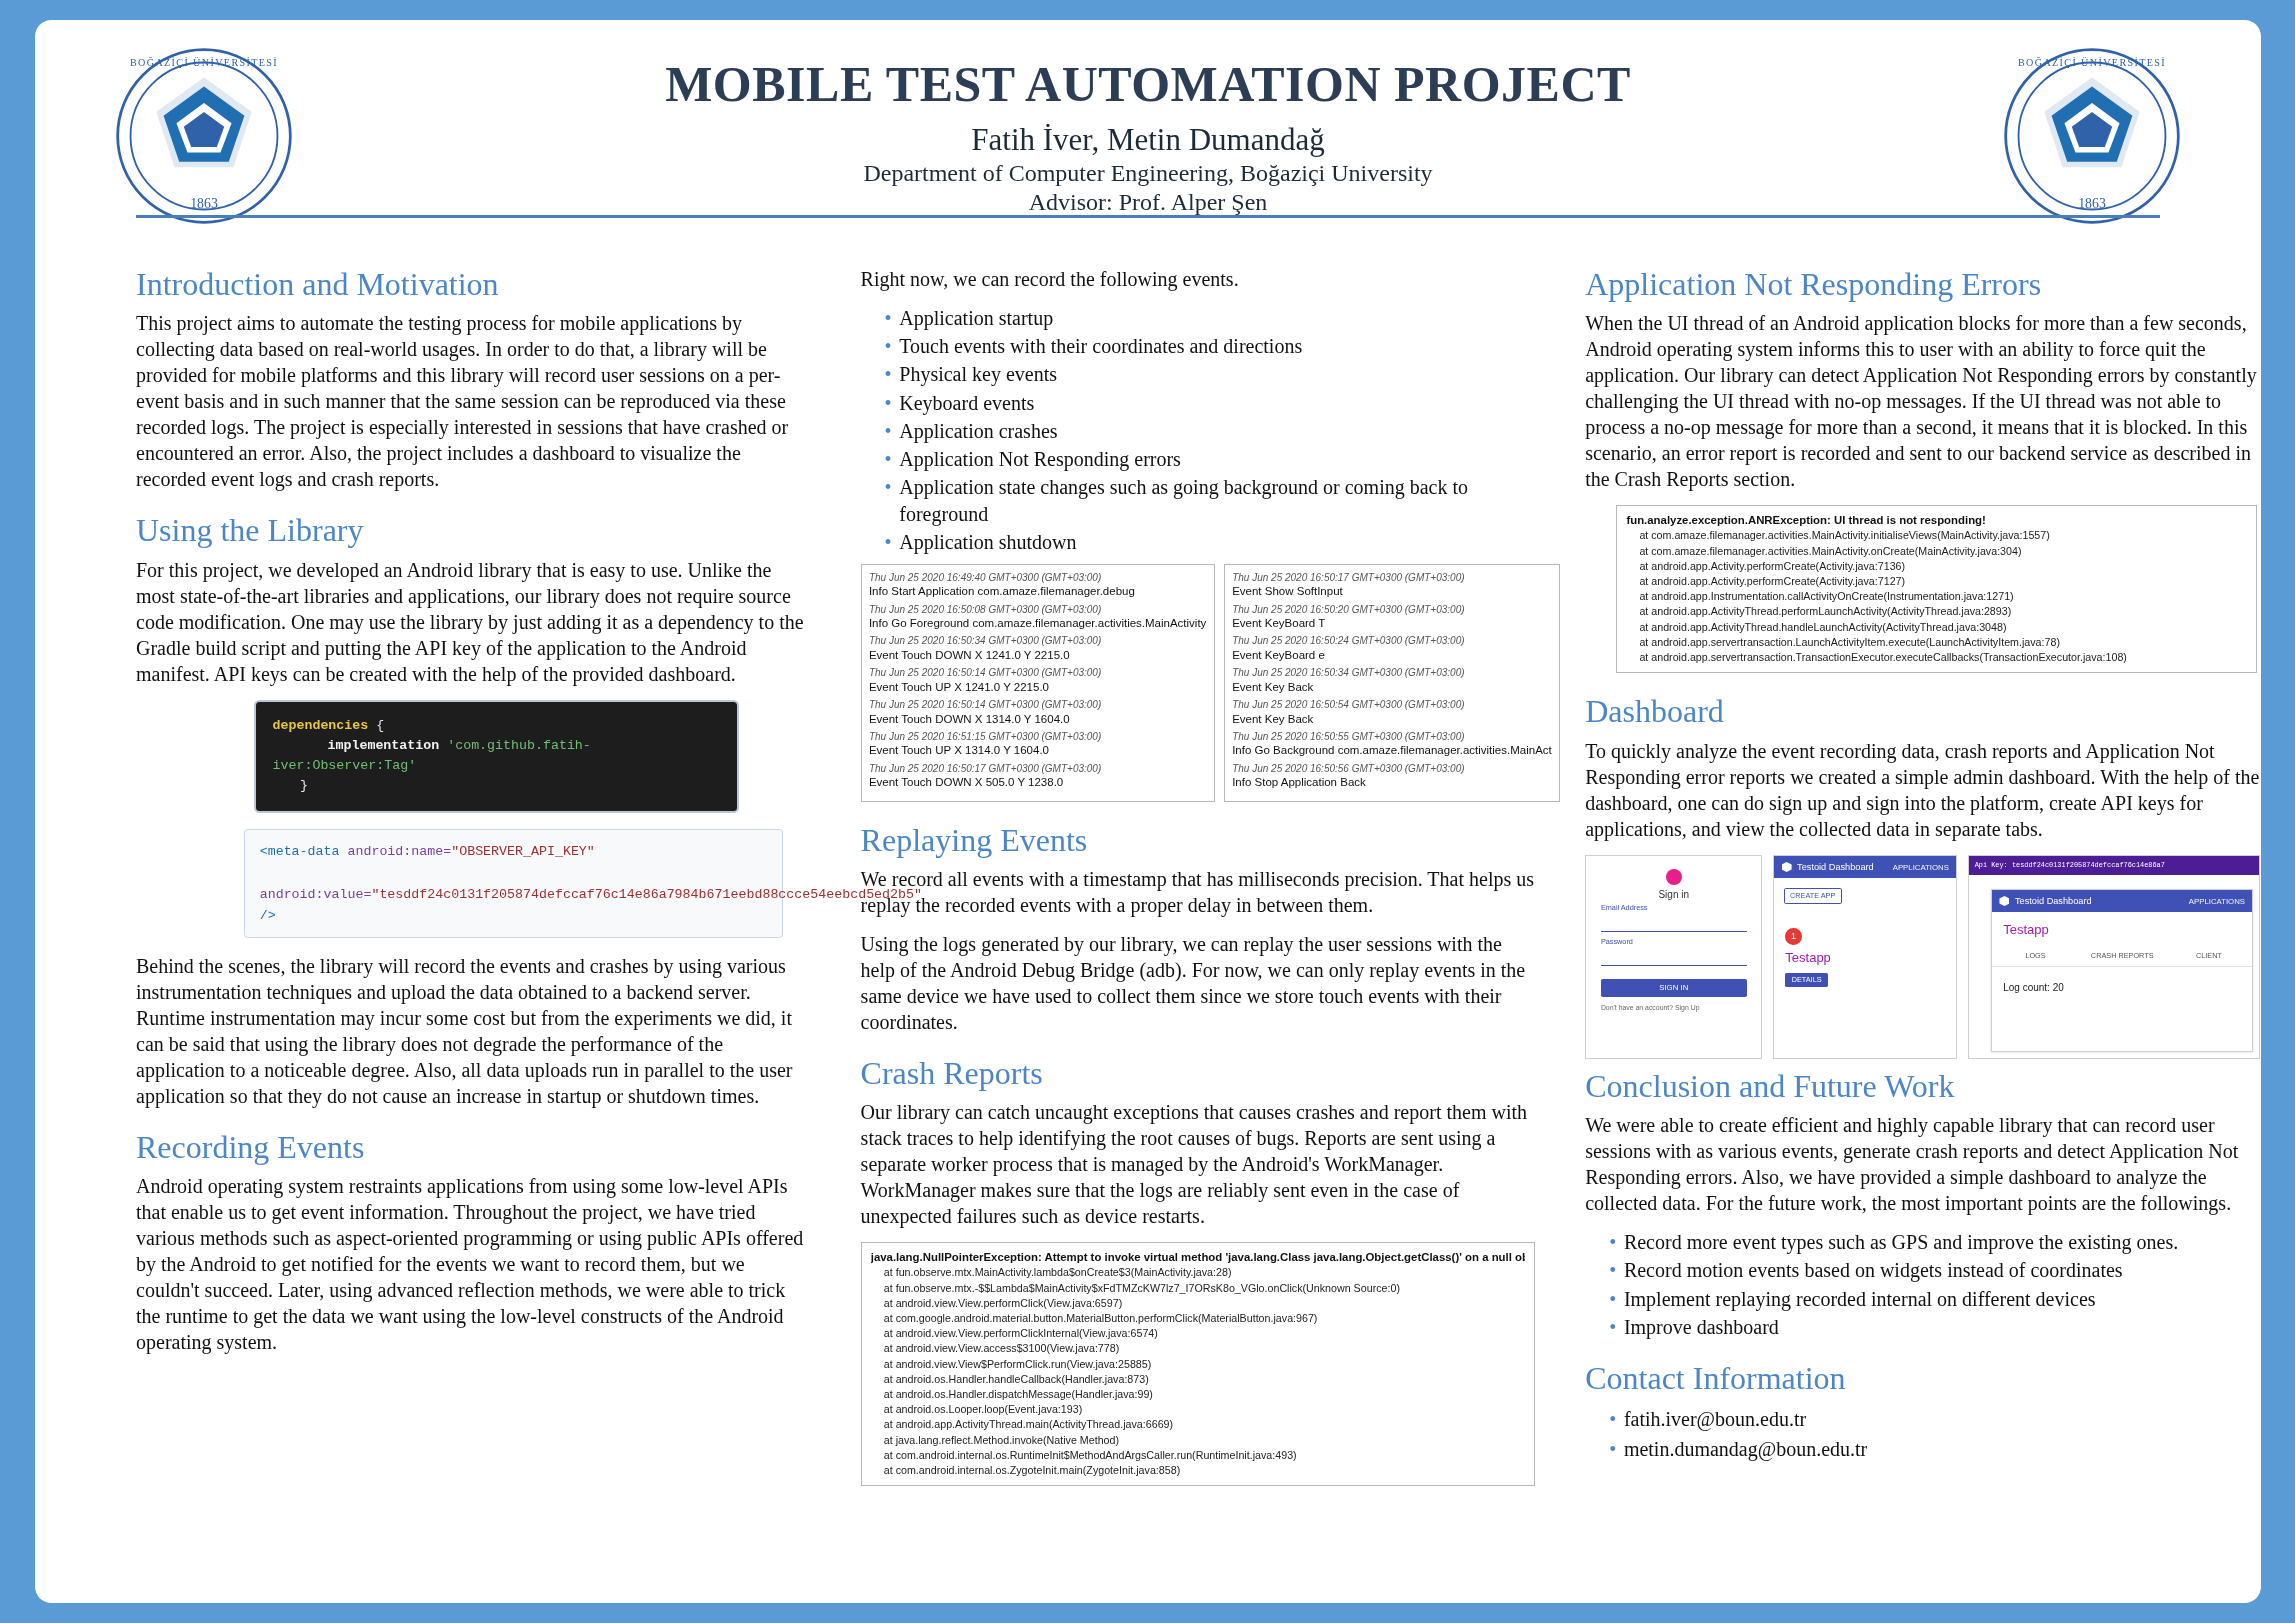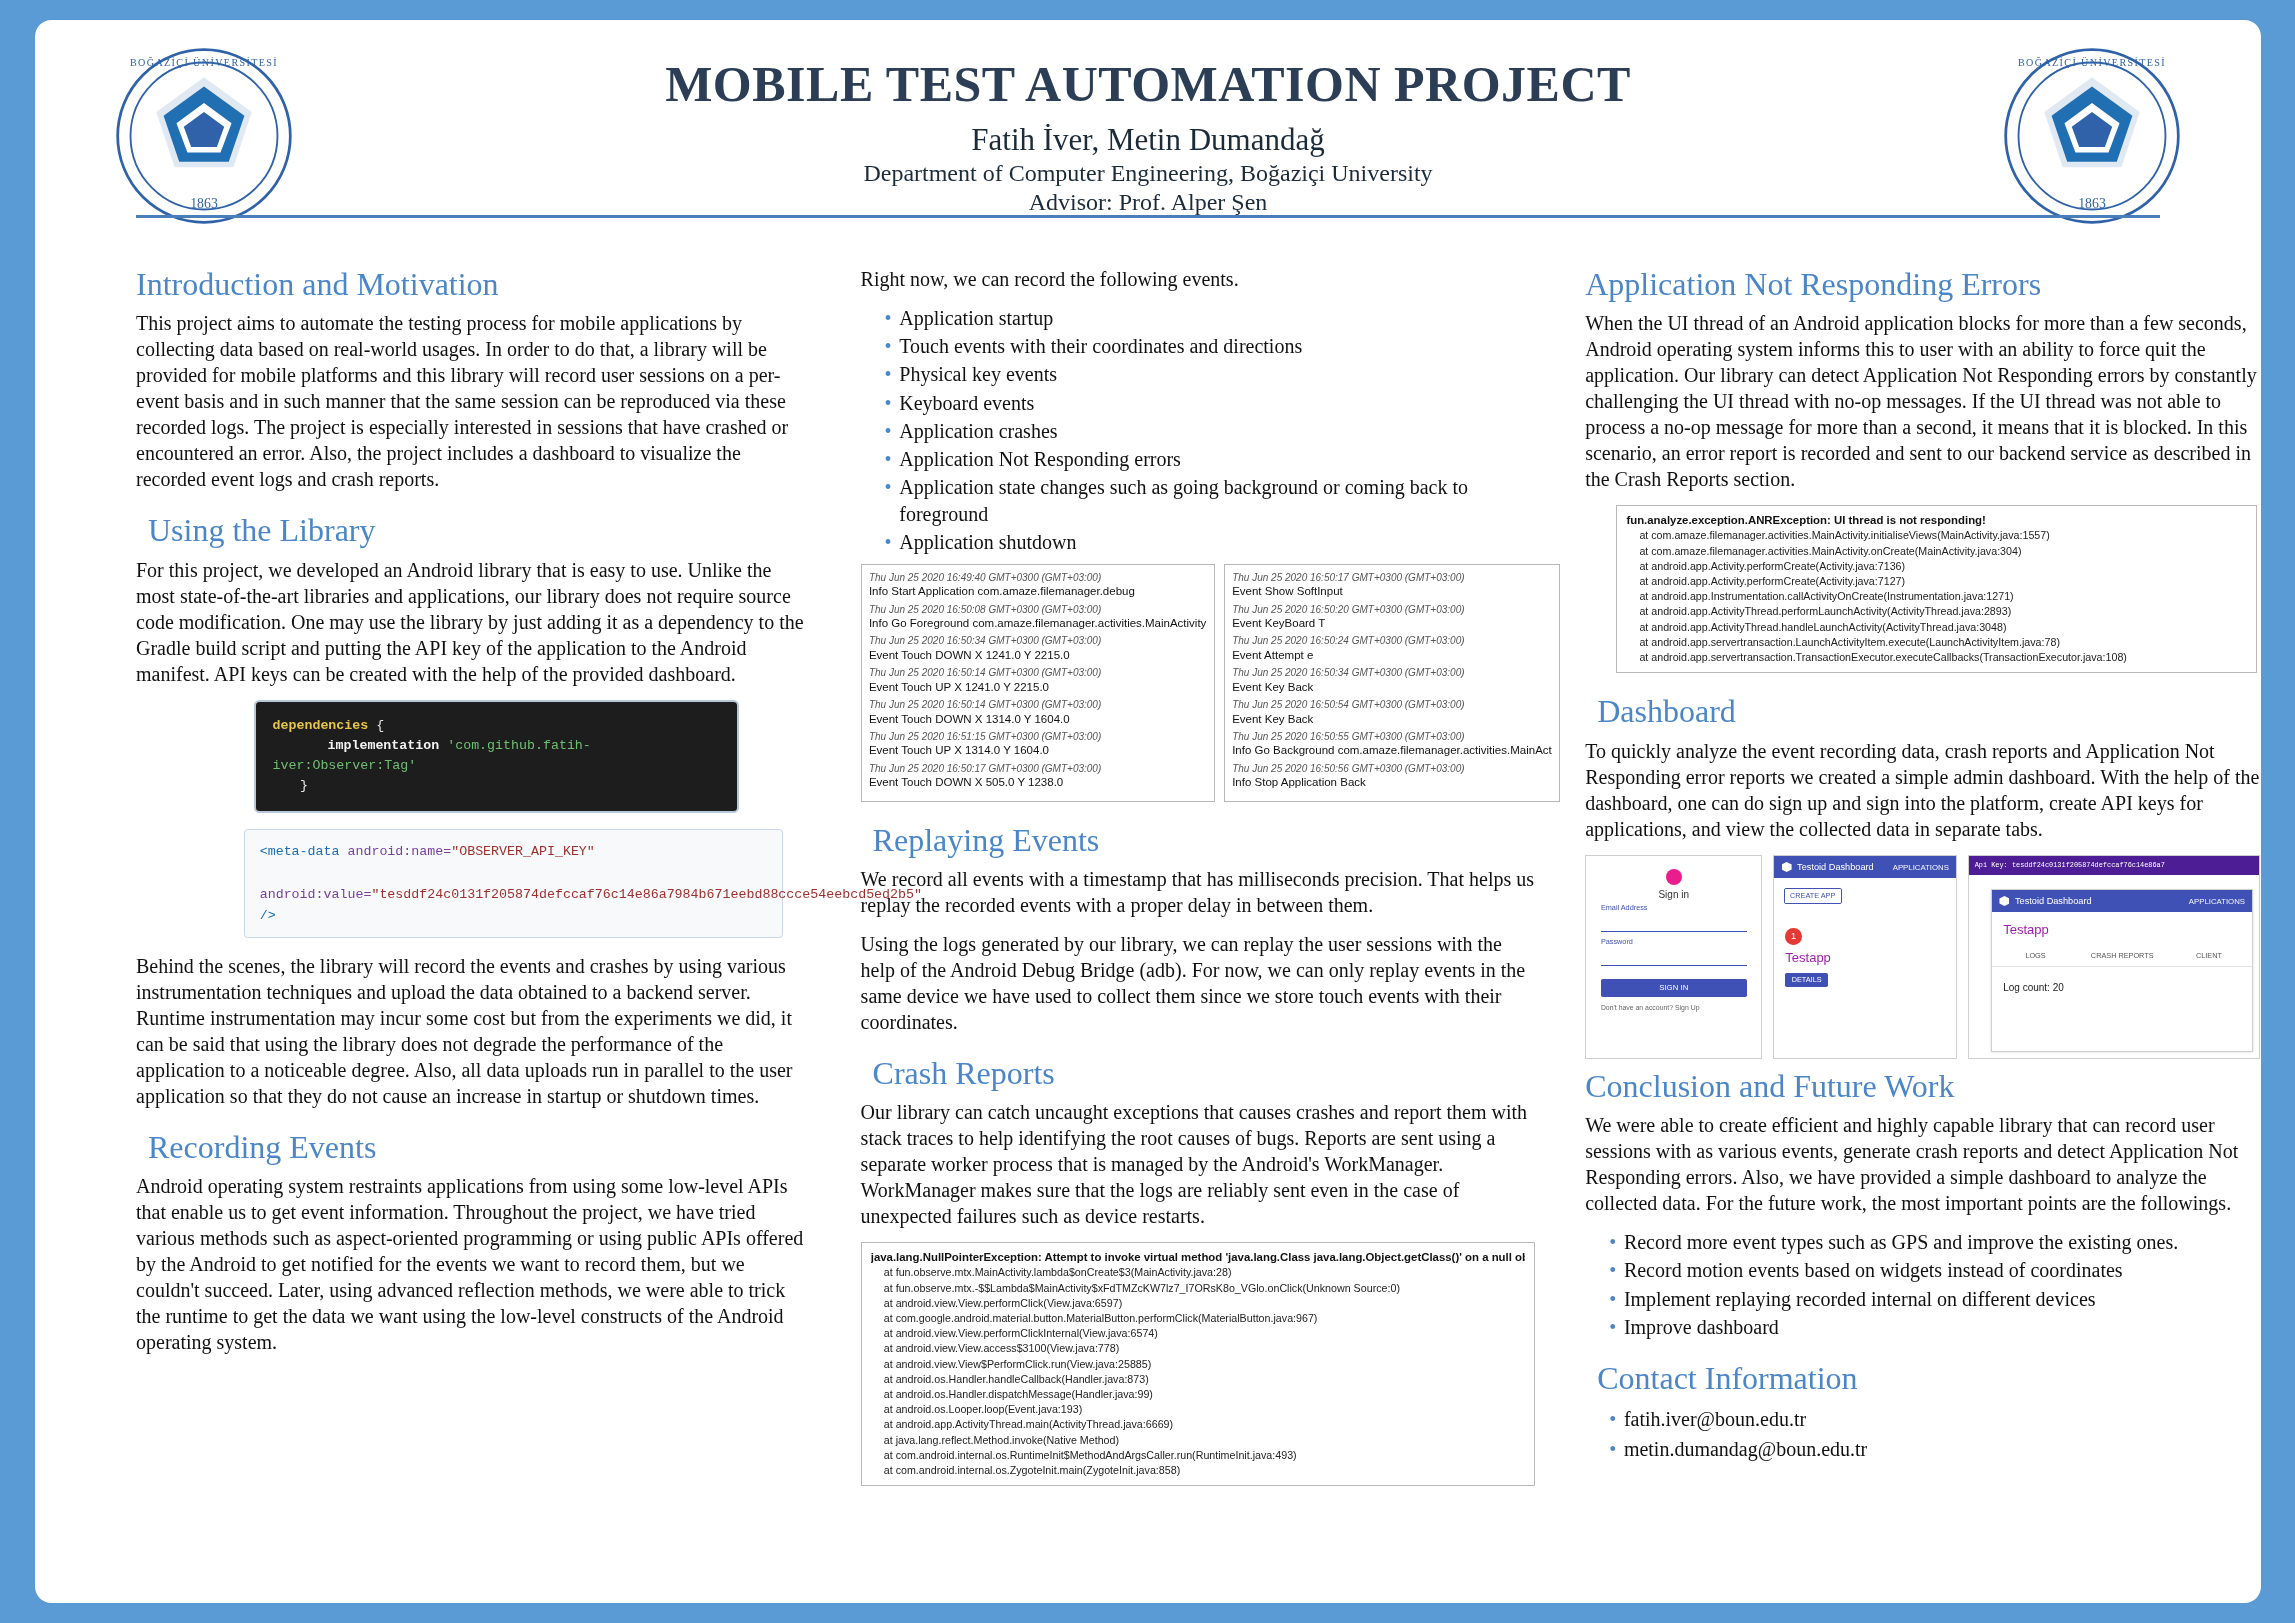--- a/index.html
+++ b/index.html
@@ -89,21 +89,21 @@
     gap: 50px;
   }
   .col { width: 33.33%; position: relative; }
   h2.section {
     color: #4a86c8;
     font-size: 32px;
     font-weight: normal;
     margin: 0 0 7.3px 0;
     font-family: "Liberation Serif", serif;
   }
-  h2.section.tight { margin-top: 20px; margin-left: 12px; }
+  h2.section.tight { margin-top: 20px; }
   p.body {
     font-size: 20px;
     line-height: 1.30;
     color: #111;
     margin: 0 0 13px 0;
     text-align: left;
   }
   ul.bullets {
     margin: 1.8px 0 9.2px 0;
     padding-left: 24px;
@@ -437,21 +437,21 @@
           <div class="log-msg">Event Touch UP X 1314.0 Y 1604.0</div>
           <div class="log-ts">Thu Jun 25 2020 16:50:17 GMT+0300 (GMT+03:00)</div>
           <div class="log-msg">Event Touch DOWN X 505.0 Y 1238.0</div>
         </div>
         <div class="logpanel">
           <div class="log-ts">Thu Jun 25 2020 16:50:17 GMT+0300 (GMT+03:00)</div>
           <div class="log-msg">Event Show SoftInput</div>
           <div class="log-ts">Thu Jun 25 2020 16:50:20 GMT+0300 (GMT+03:00)</div>
           <div class="log-msg">Event KeyBoard T</div>
           <div class="log-ts">Thu Jun 25 2020 16:50:24 GMT+0300 (GMT+03:00)</div>
-          <div class="log-msg">Event Attempt e</div>
+          <div class="log-msg">Event KeyBoard e</div>
           <div class="log-ts">Thu Jun 25 2020 16:50:34 GMT+0300 (GMT+03:00)</div>
           <div class="log-msg">Event Key Back</div>
           <div class="log-ts">Thu Jun 25 2020 16:50:54 GMT+0300 (GMT+03:00)</div>
           <div class="log-msg">Event Key Back</div>
           <div class="log-ts">Thu Jun 25 2020 16:50:55 GMT+0300 (GMT+03:00)</div>
           <div class="log-msg">Info Go Background com.amaze.filemanager.activities.MainAct</div>
           <div class="log-ts">Thu Jun 25 2020 16:50:56 GMT+0300 (GMT+03:00)</div>
           <div class="log-msg">Info Stop Application Back</div>
         </div>
       </div>

